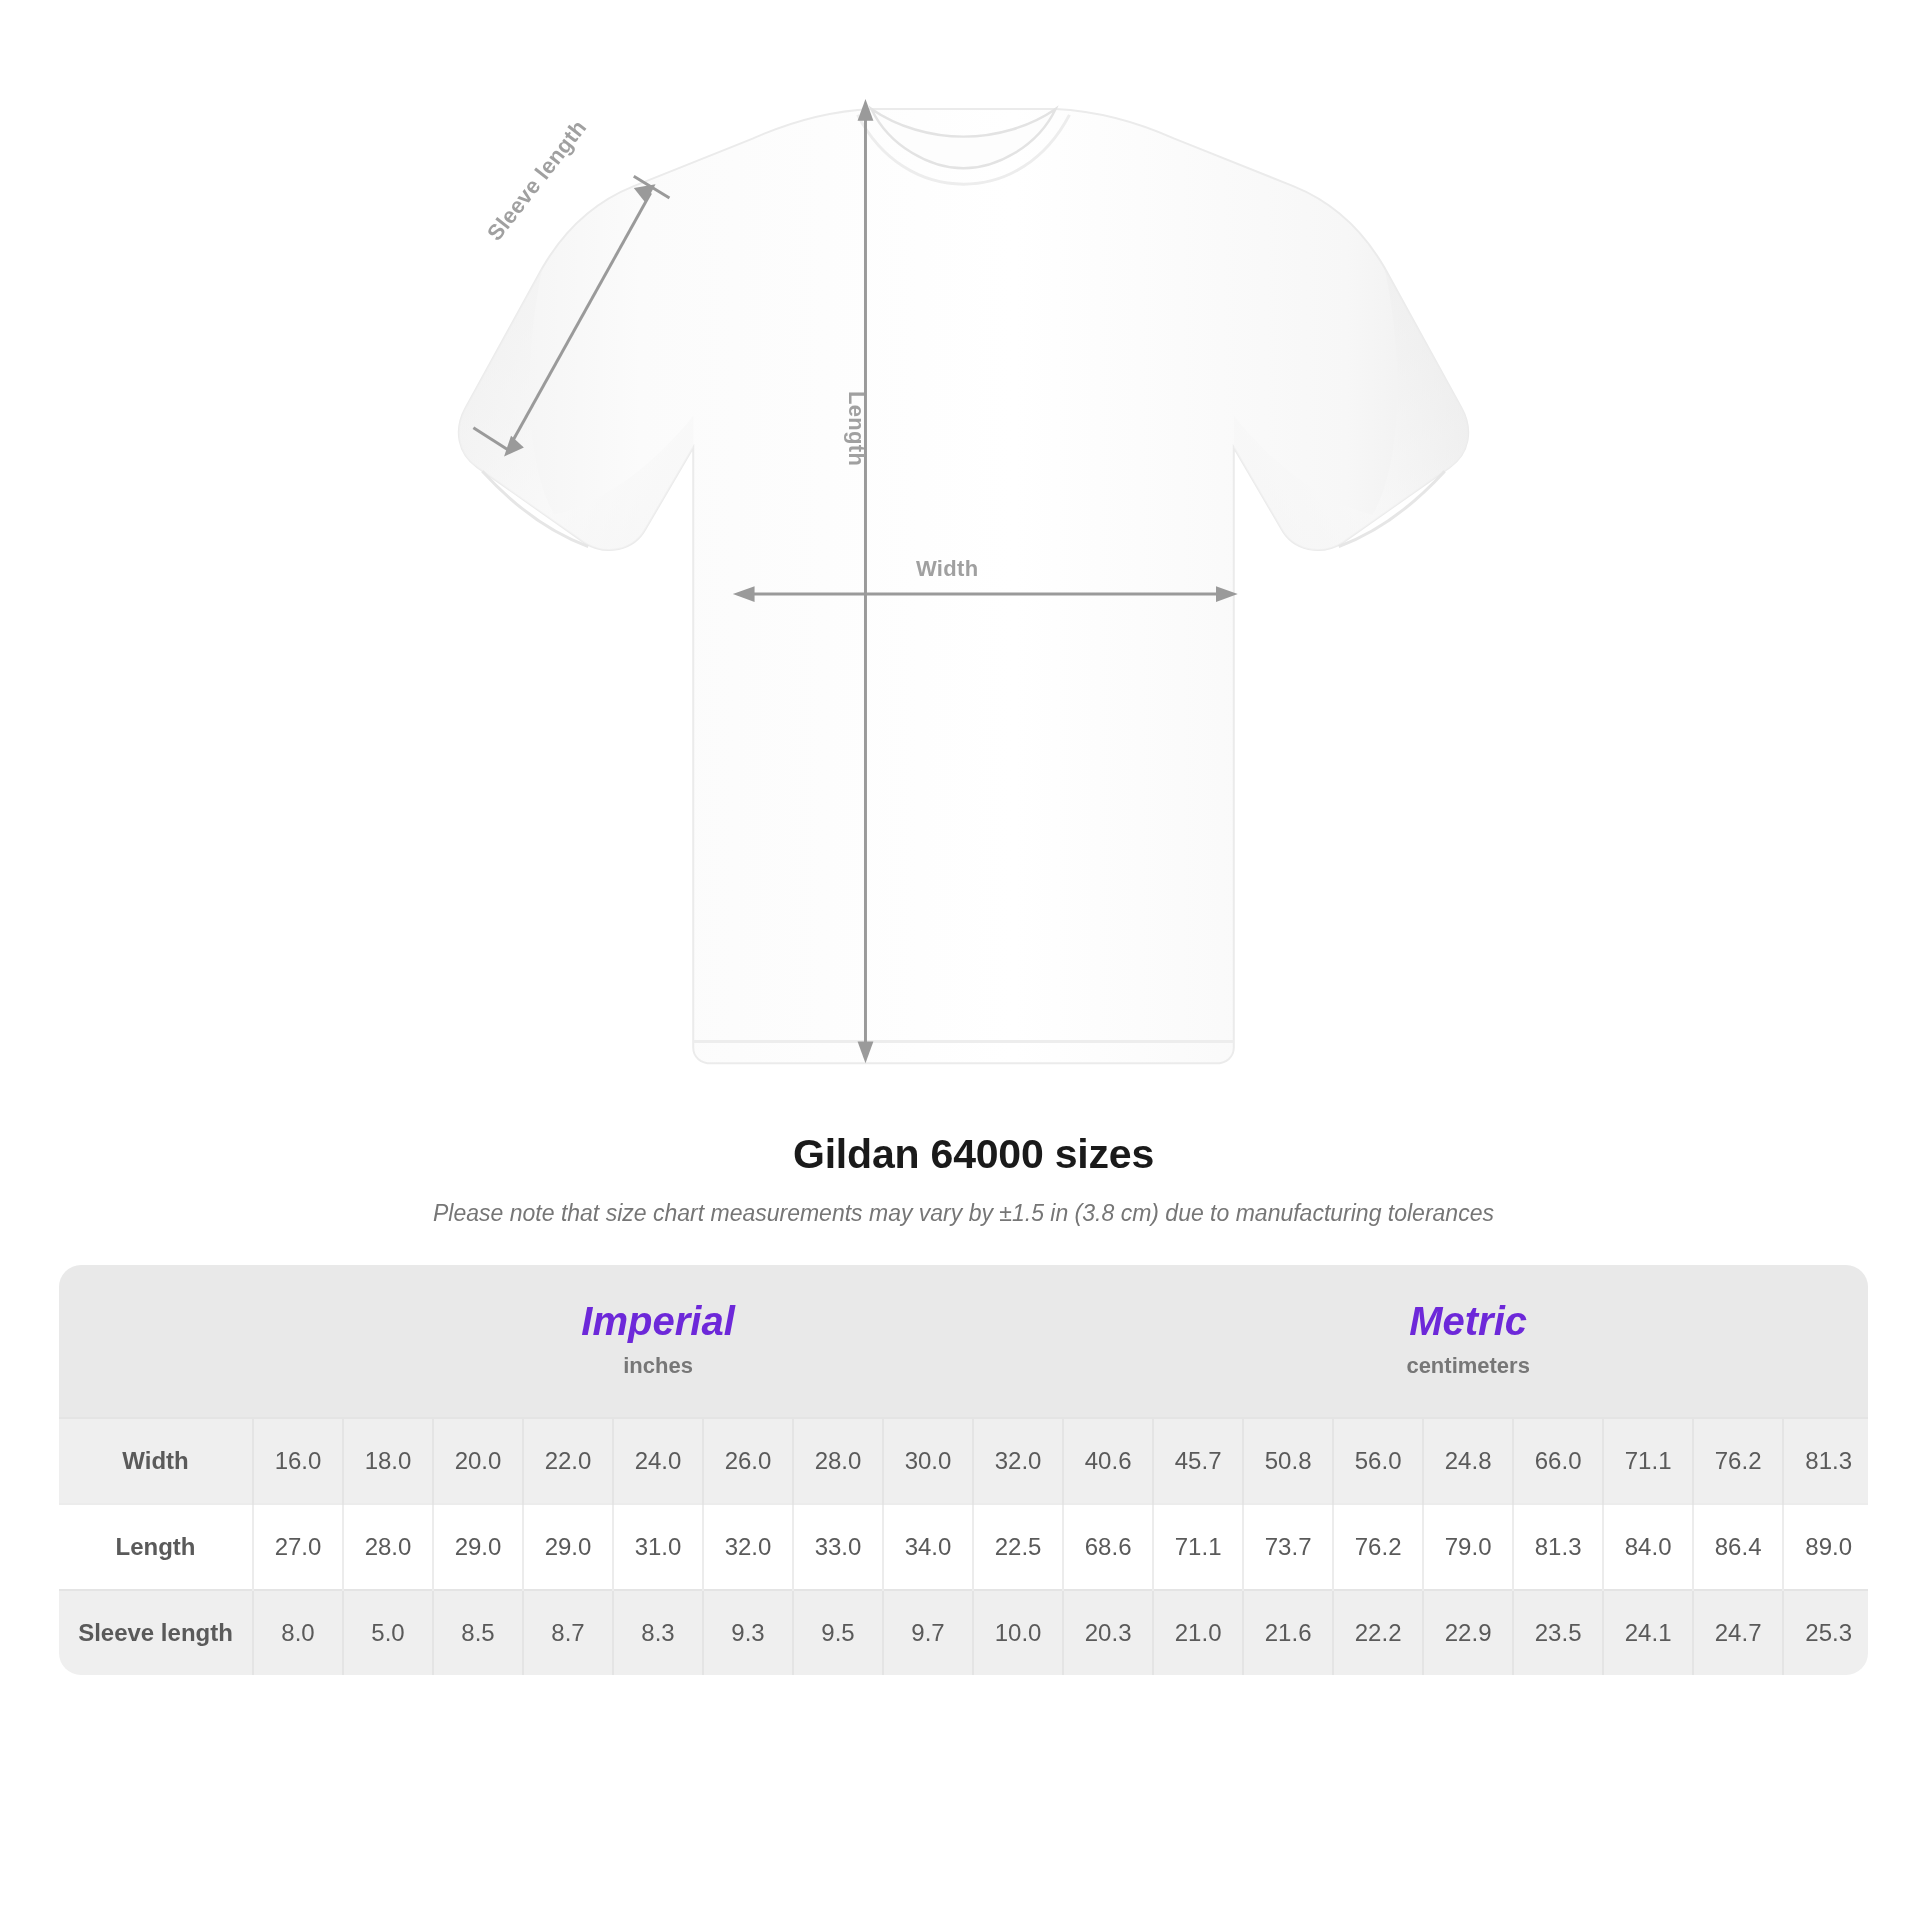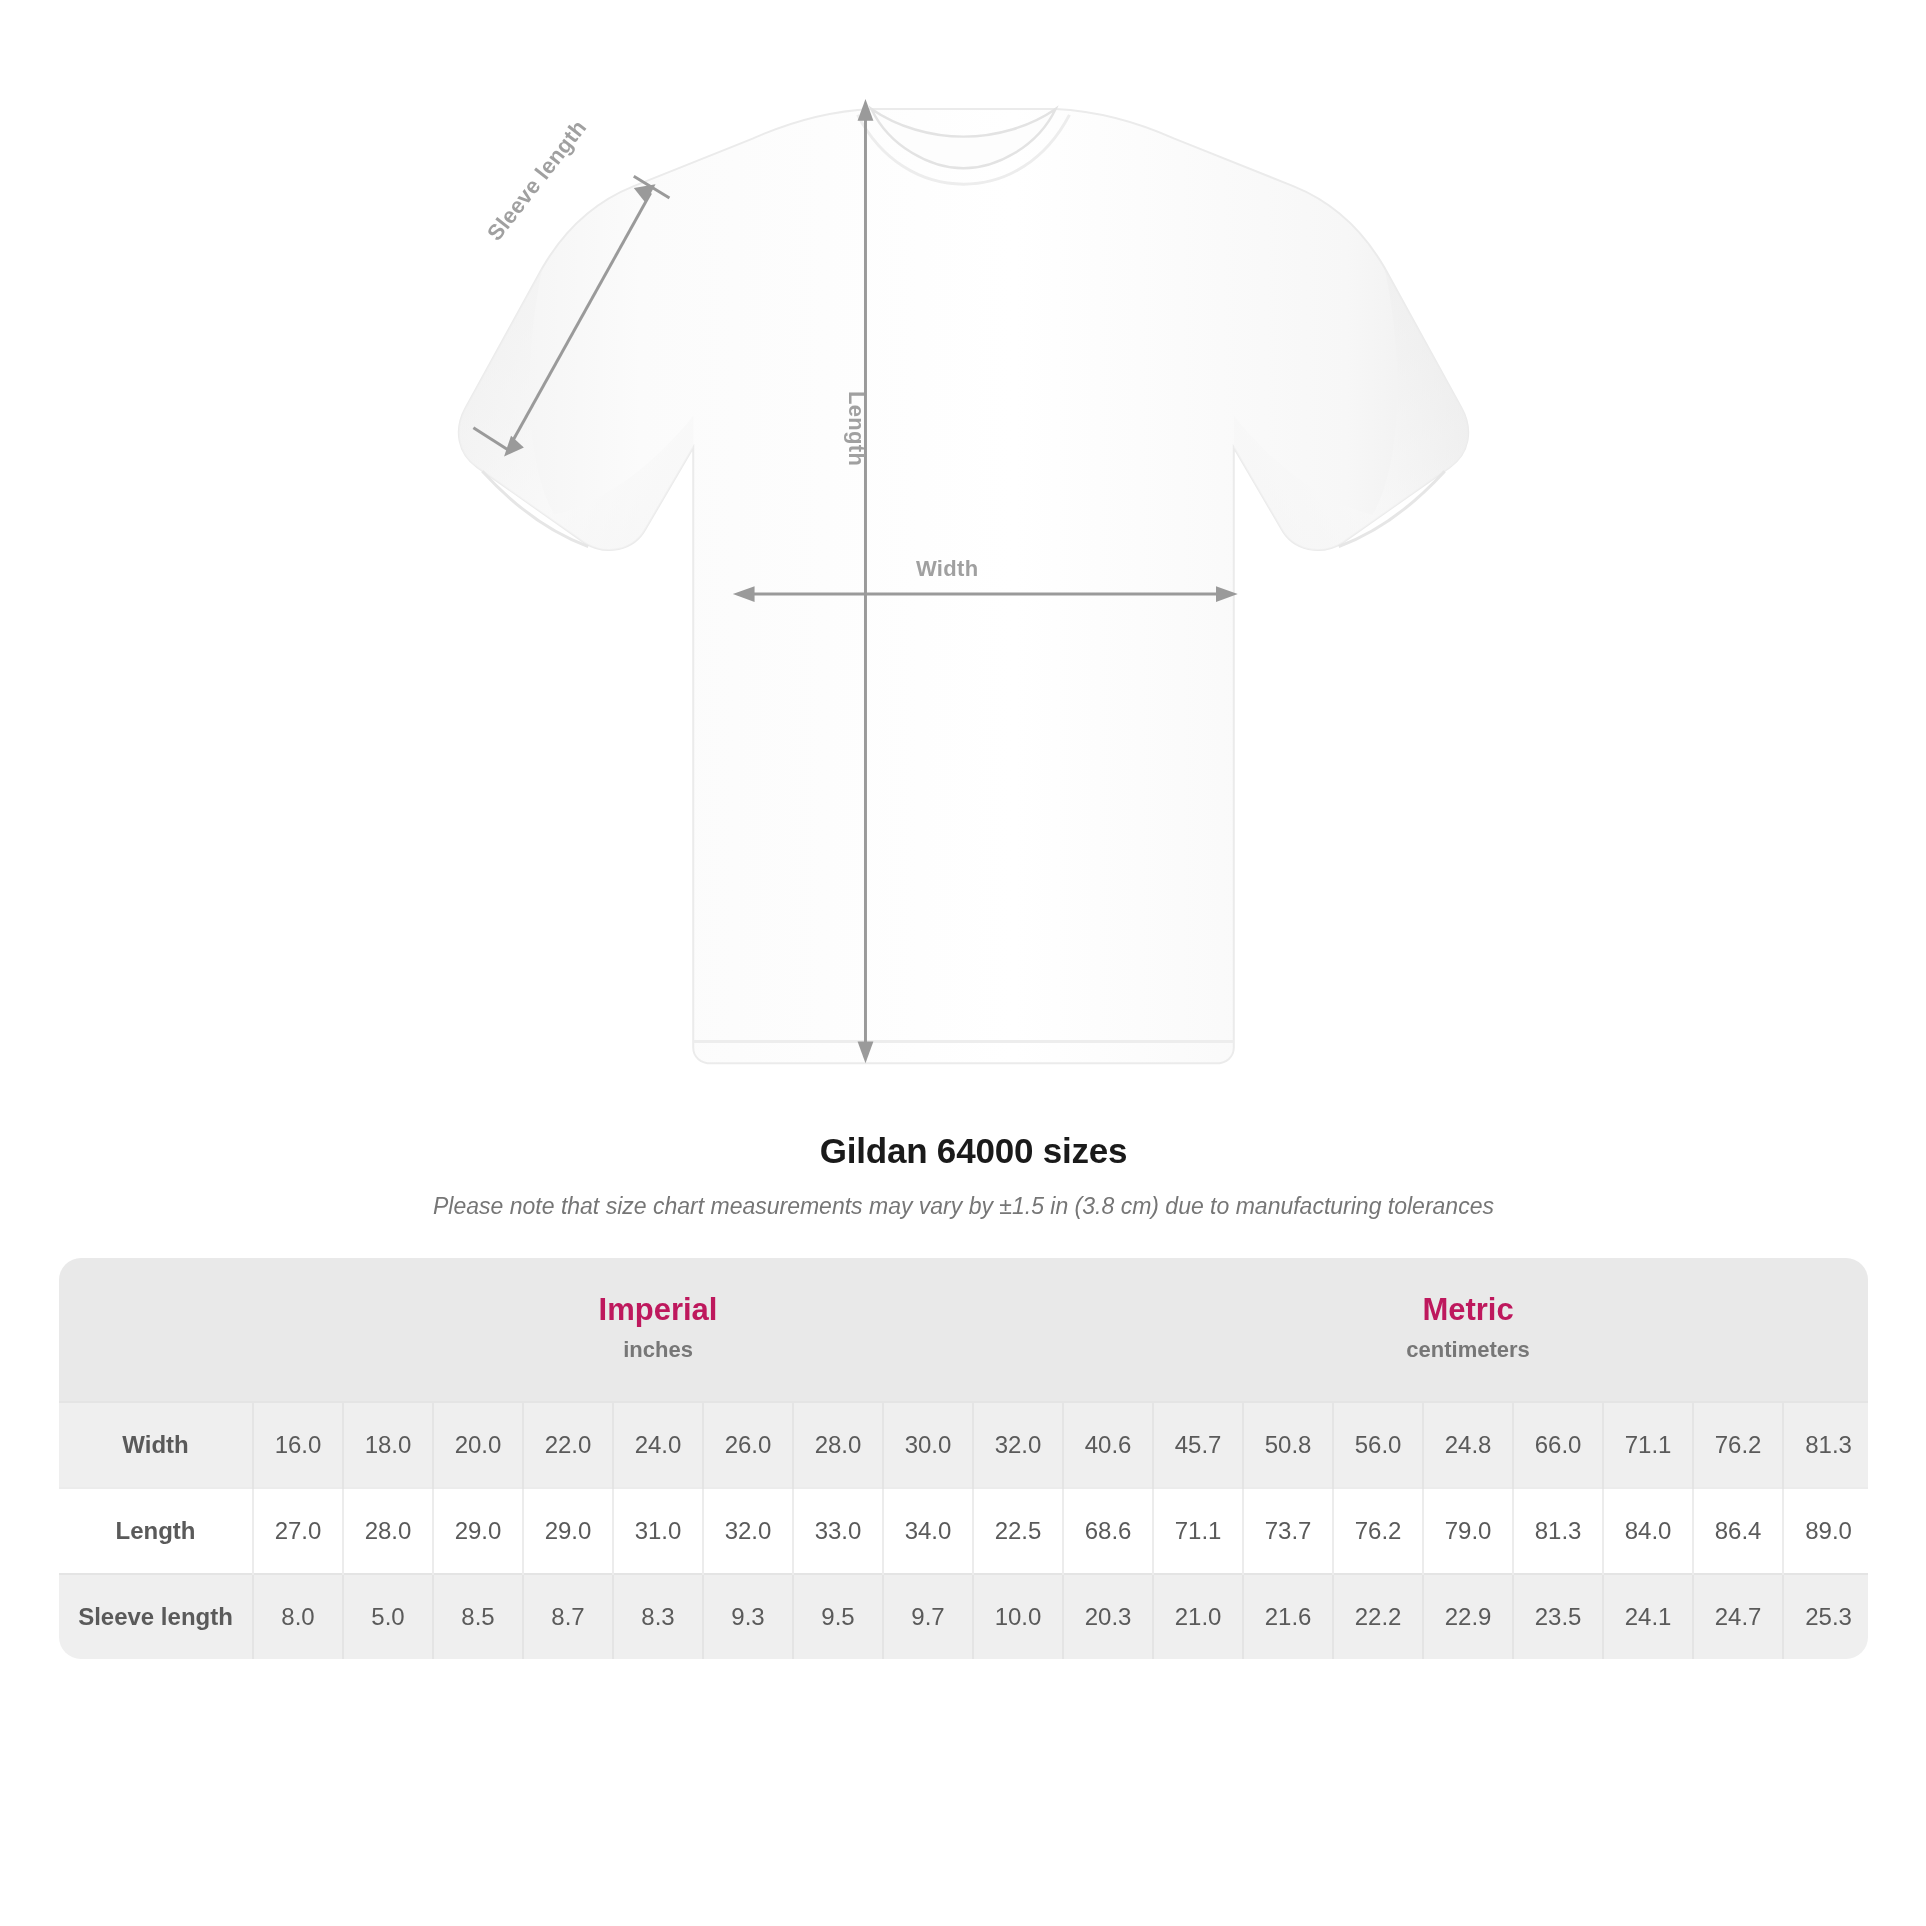--- a/index.html
+++ b/index.html
@@ -56,21 +56,21 @@
     transform: rotate(-52deg);
     transform-origin: left top;
   }
 
   
   .title-block {
     text-align: center;
     margin-top: 32px;
   }
   .chart-title {
-    font-size: 35px;
+    font-size: 41px;
     font-weight: bold;
     color: #1a1a1a;
     letter-spacing: -0.2px;
     margin-left: 20px;
   }
   .chart-note {
     margin-top: 22px;
     font-size: 23px;
     font-style: italic;
     color: #767676;
@@ -96,23 +96,24 @@
     color: #5a5a5a;
   }
   .unit-row th {
     background: #e9e9e9;
     padding: 34px 0 38px 0;
   }
   .unit-row th.corner {
     background: #e9e9e9;
   }
   .unit-title {
-    font-size: 31px;
-    font-weight: bold;
-    color: #be185d;
+    font-size: 40px;
+    font-style: italic;
+    font-weight: bold;
+    color: #6d28d9;
     display: block;
   }
   .unit-sub {
     font-size: 22px;
     color: #777777;
     display: block;
     margin-top: 9px;
   }
   .head-row th {
     background: #ffffff;

